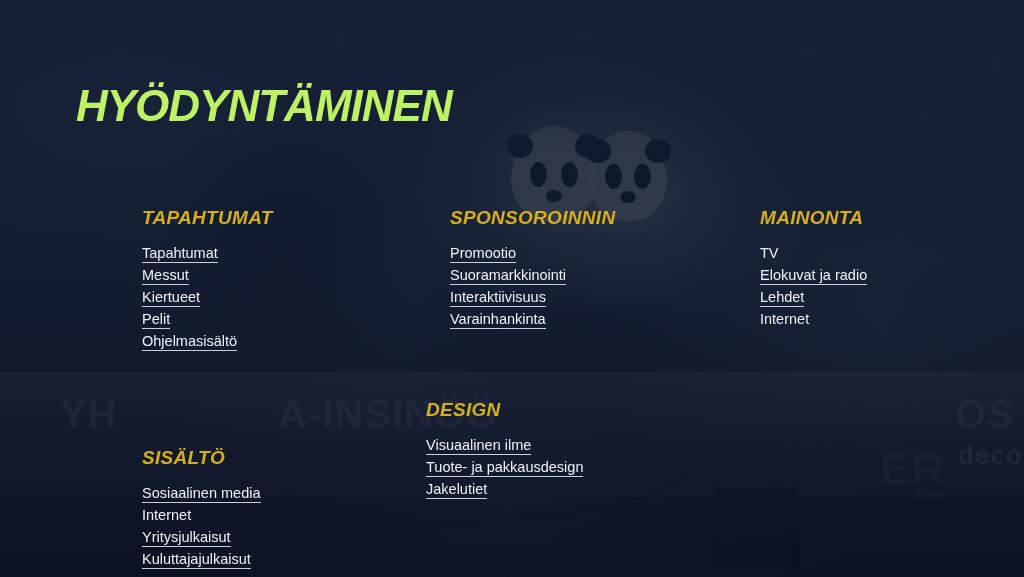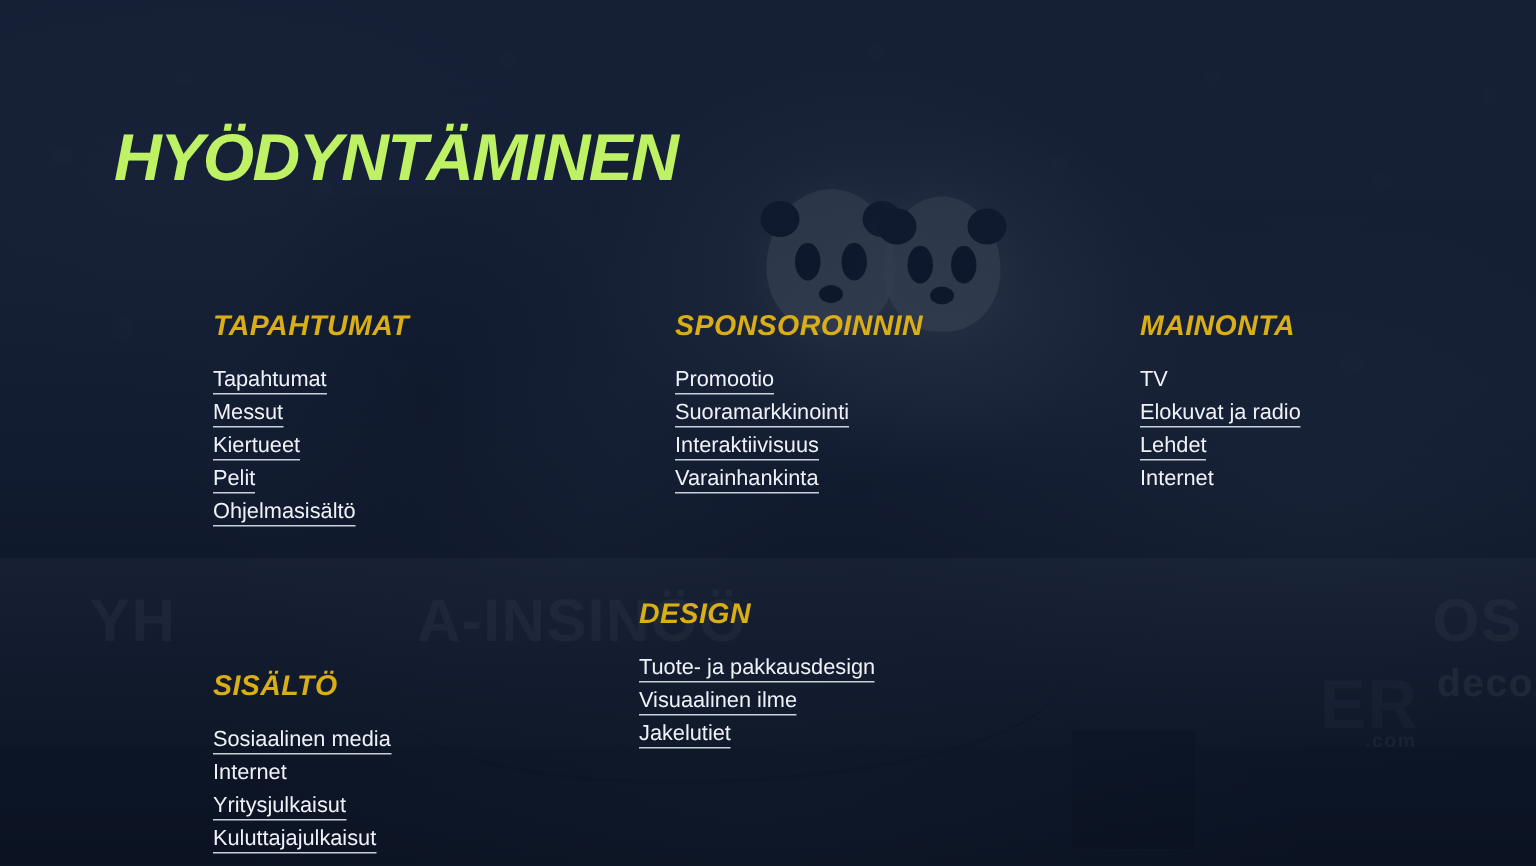--- a/index.html
+++ b/index.html
@@ -261,21 +261,21 @@
         <li><span class="u">Sosiaalinen media</span></li>
         <li><span>Internet</span></li>
         <li><span class="u">Yritysjulkaisut</span></li>
         <li><span class="u">Kuluttajajulkaisut</span></li>
       </ul>
     </div>
 
     <div class="col" id="col-design">
       <div class="col-heading">DESIGN</div>
       <ul class="col-list">
+        <li><span class="u">Visuaalinen ilme</span></li>
         <li><span class="u">Tuote- ja pakkausdesign</span></li>
-        <li><span class="u">Visuaalinen ilme</span></li>
         <li><span class="u">Jakelutiet</span></li>
       </ul>
     </div>
 
 
   </div>
 </div>
 
 </body></html>

